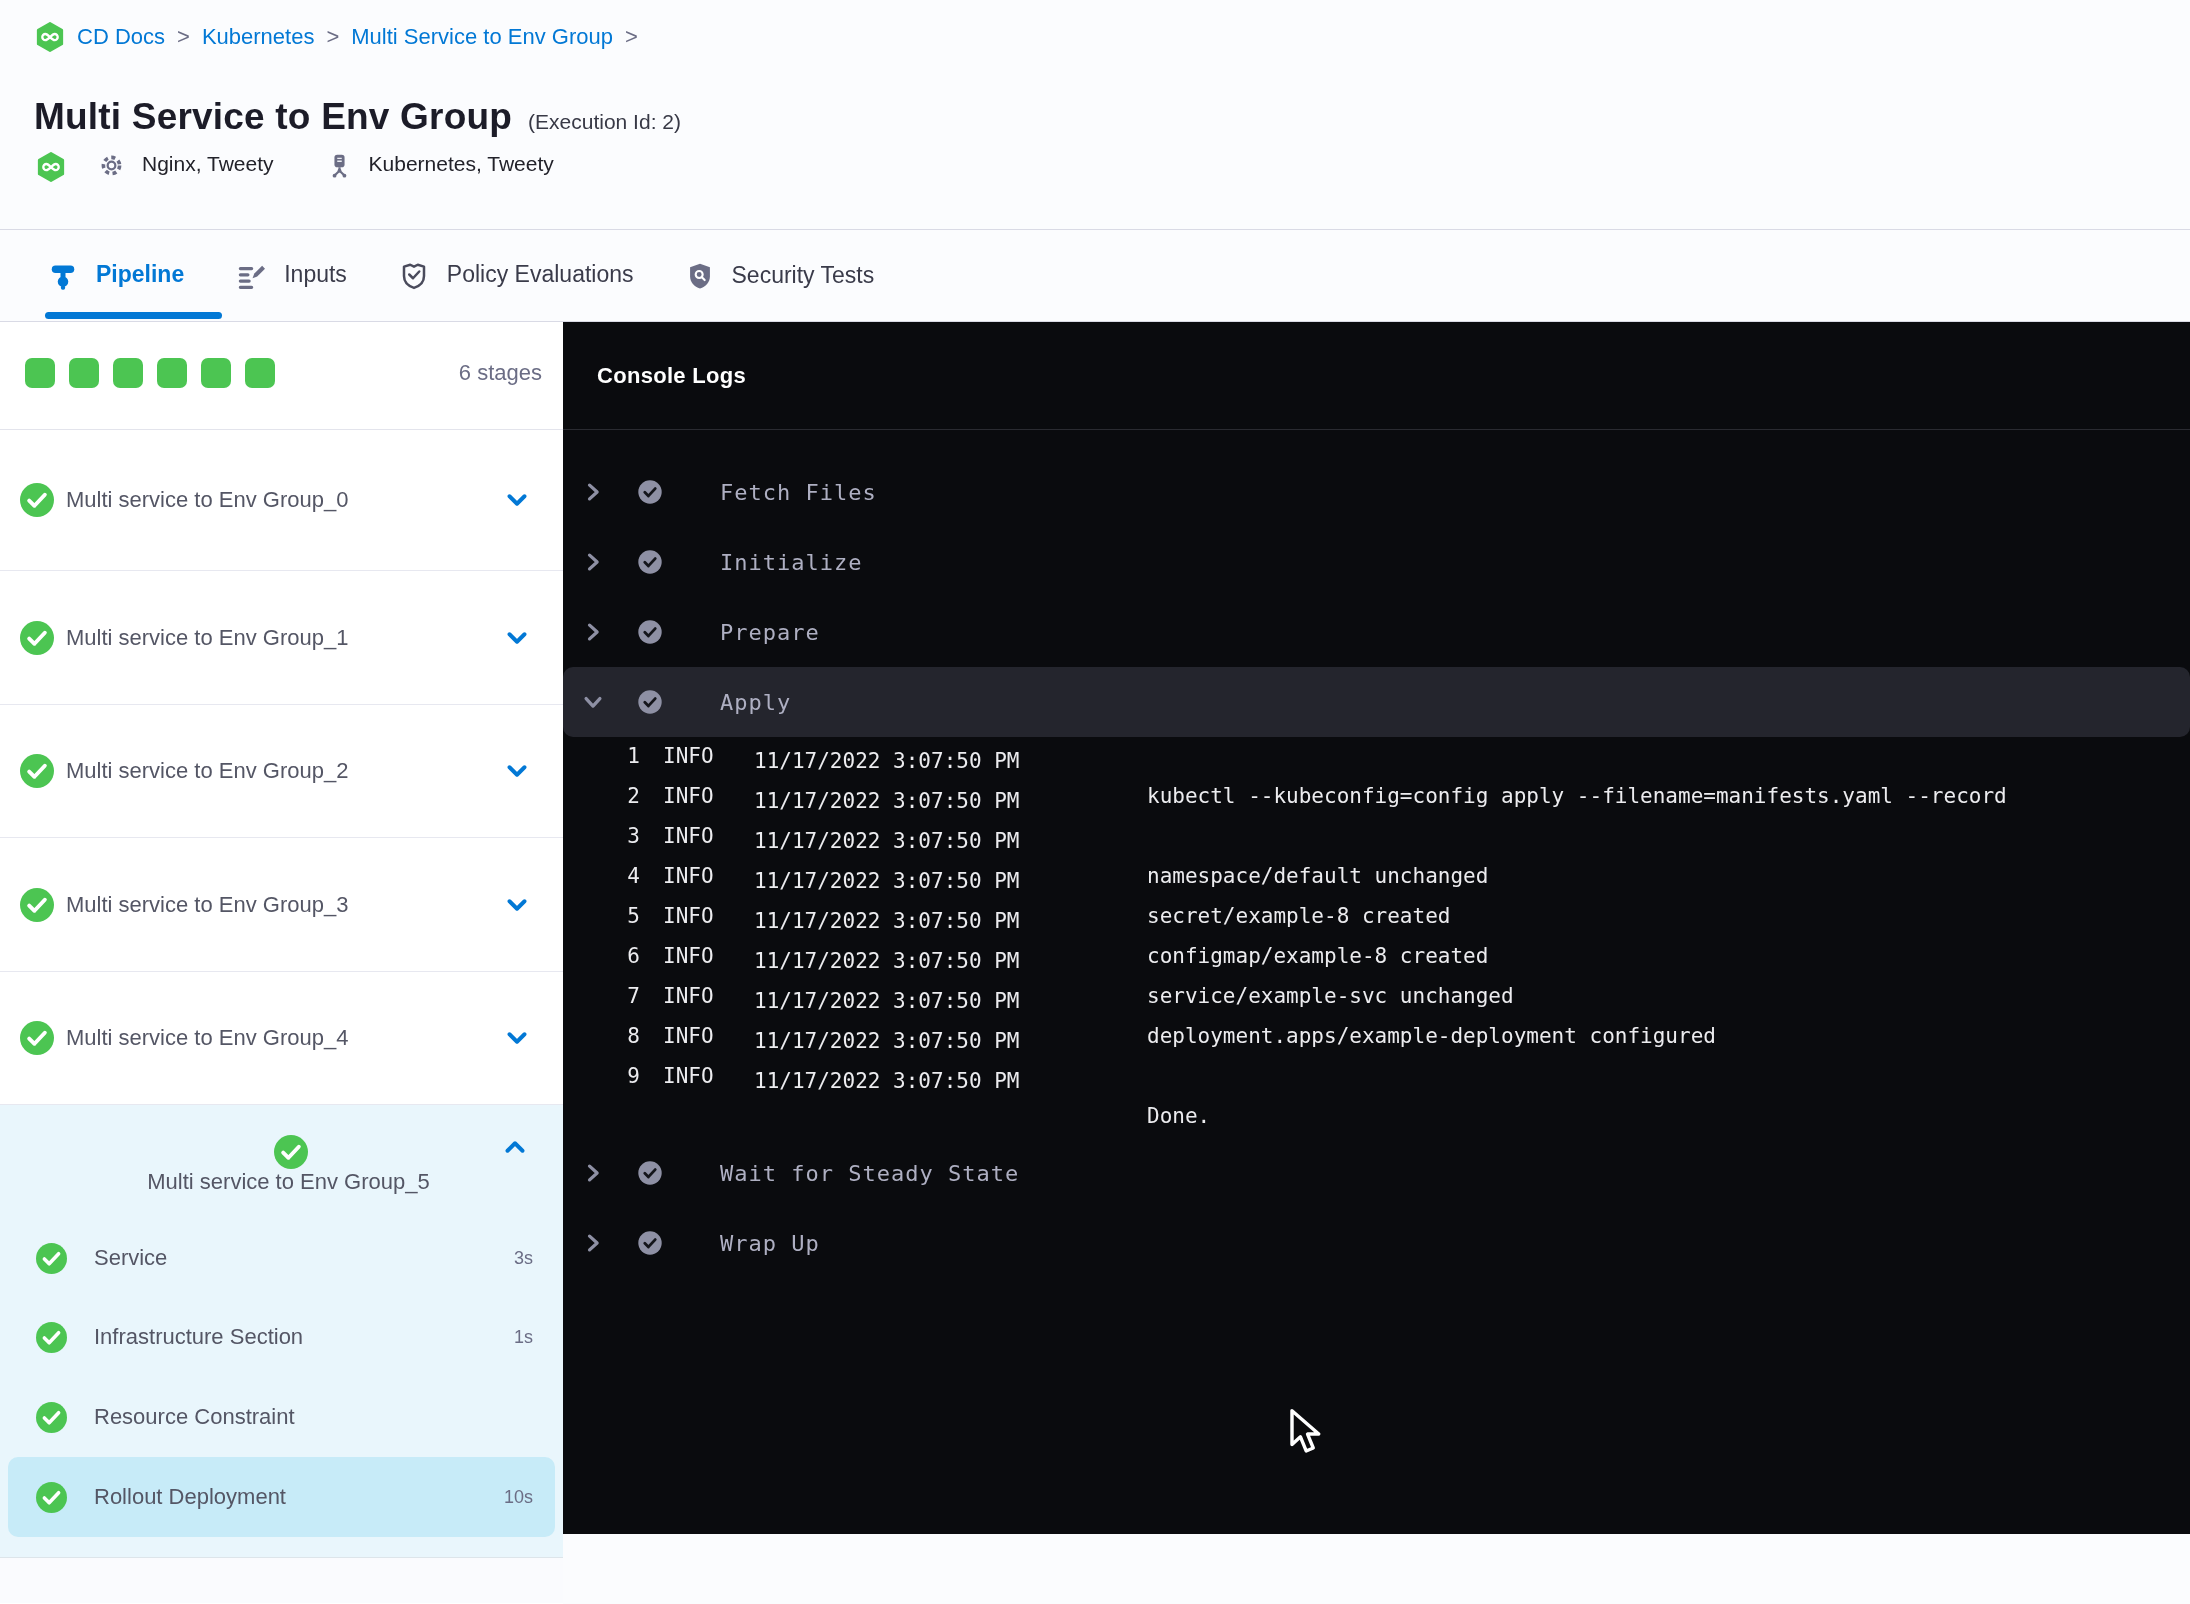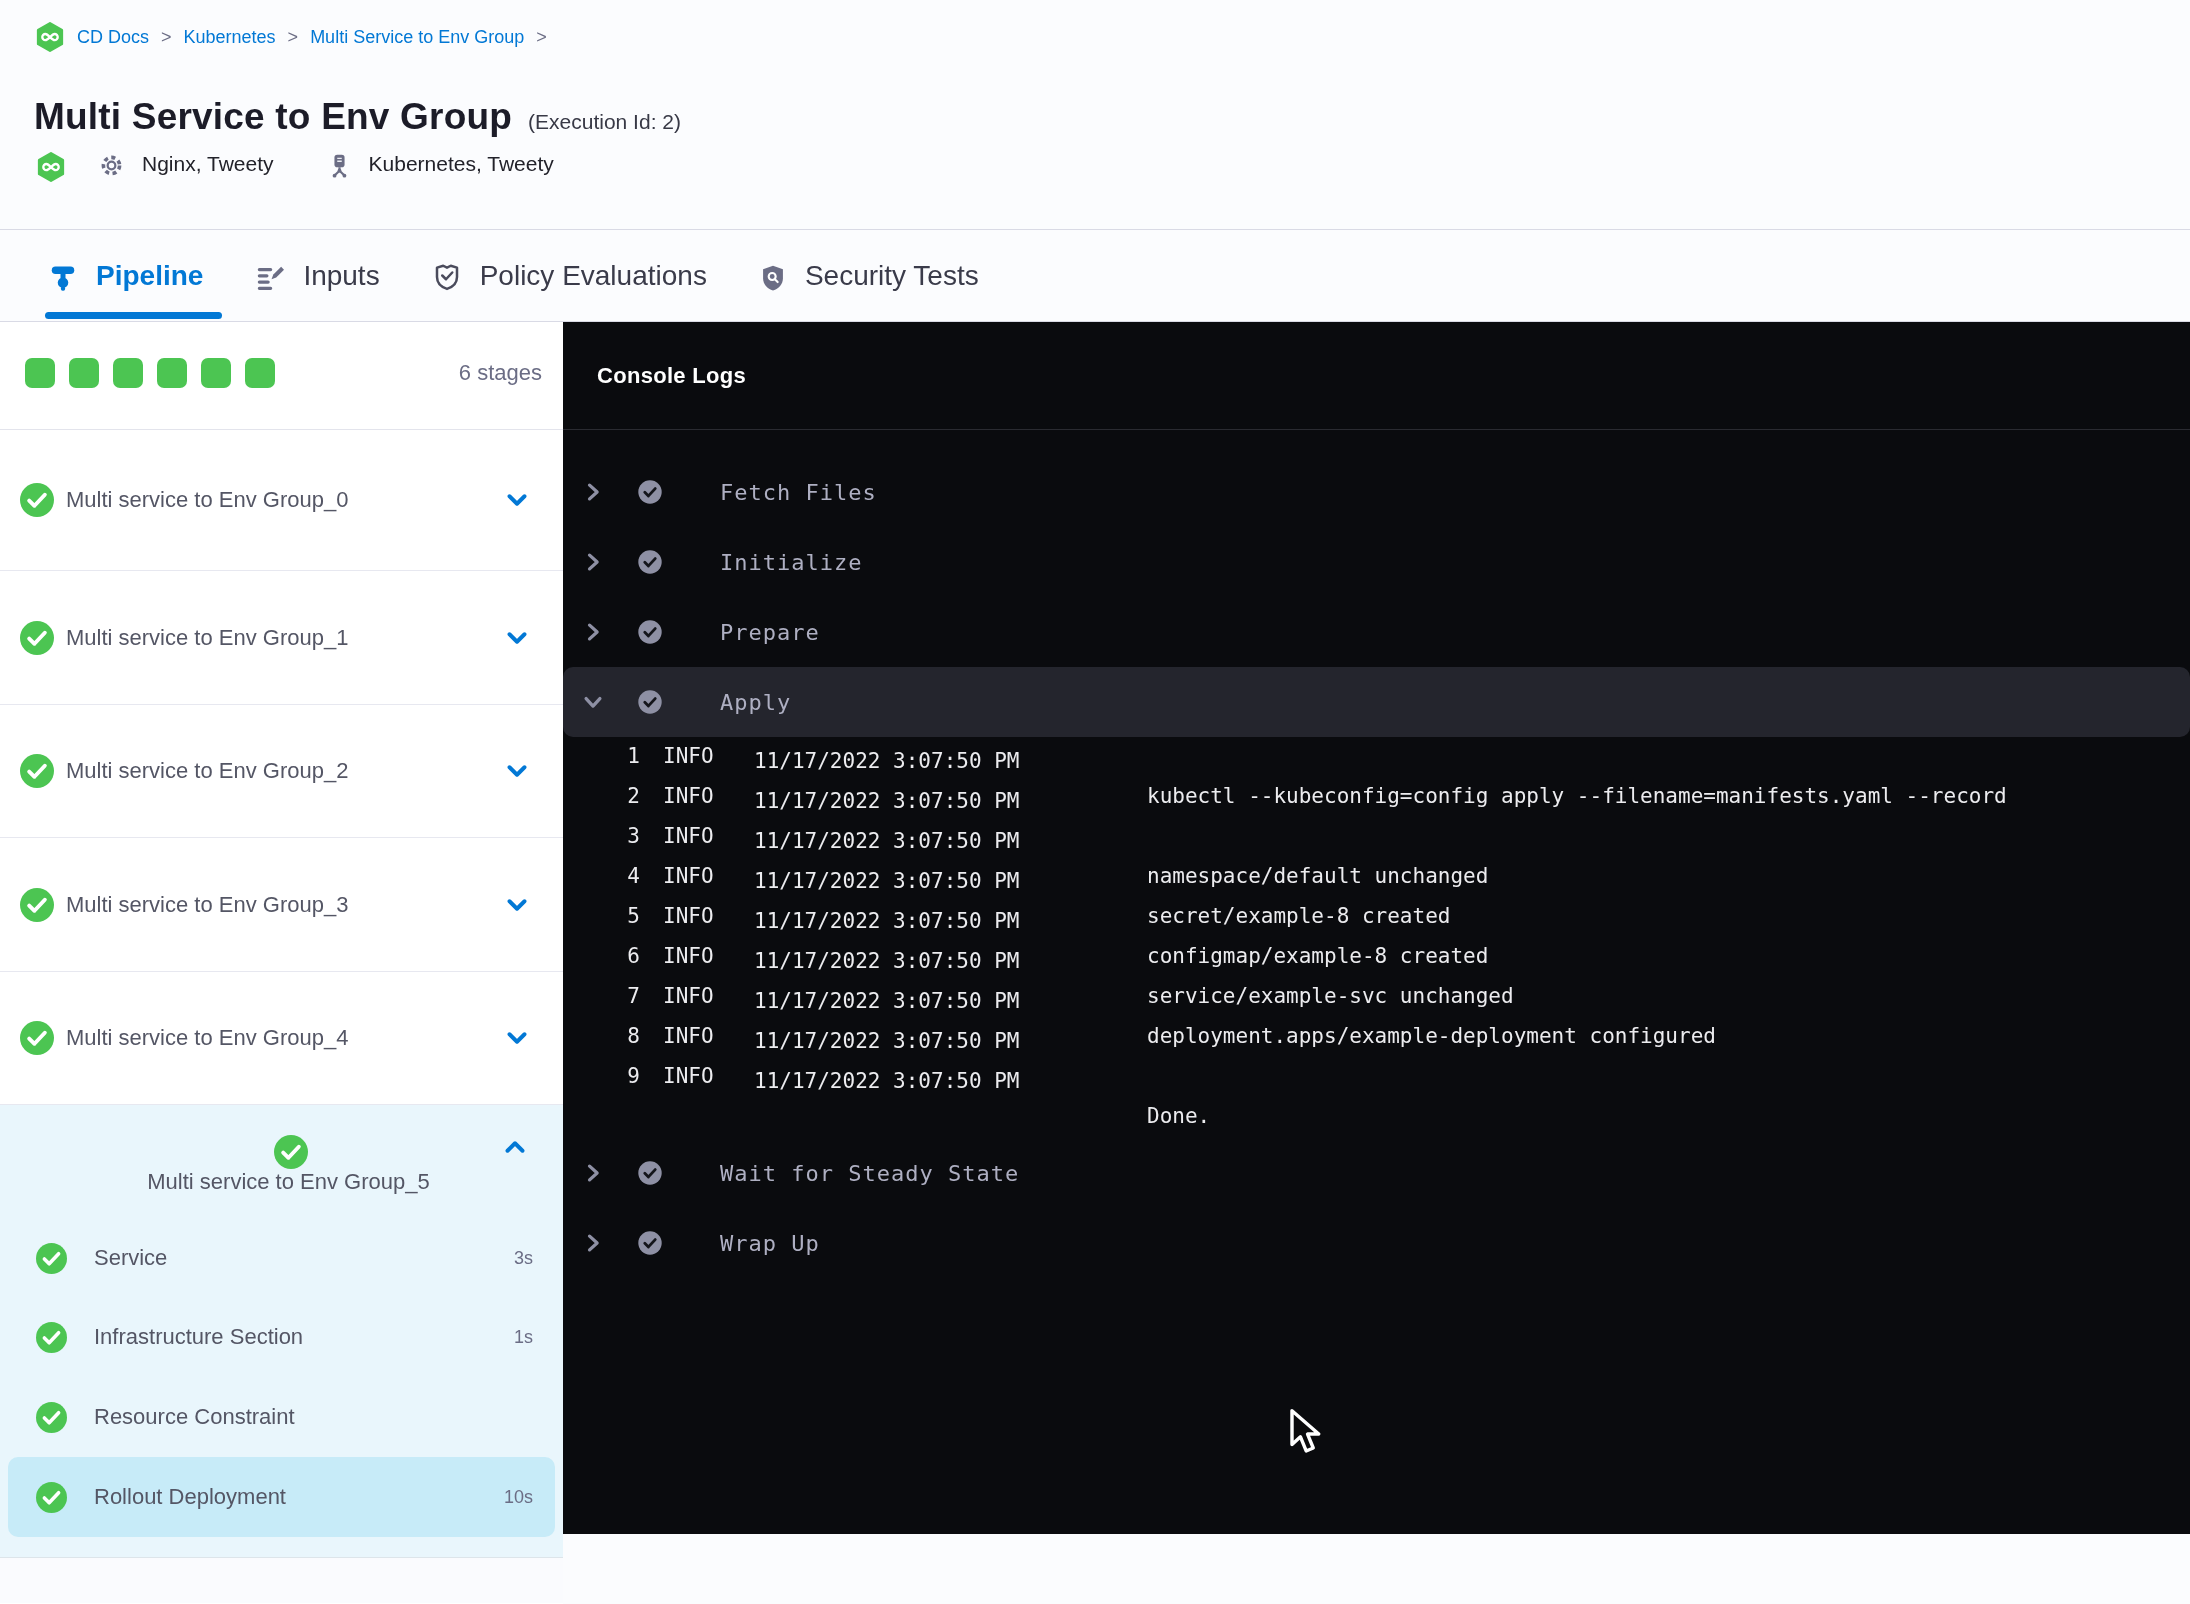--- a/index.html
+++ b/index.html
@@ -12,35 +12,35 @@
   }
   *{box-sizing:border-box;margin:0;padding:0;}
   html,body{width:2190px;height:1604px;overflow:hidden;background:#fff;
     font-family:"Liberation Sans",sans-serif;}
   .screen{position:relative;width:2190px;height:1604px;background:#FBFCFE;overflow:hidden;}
 
   
   .header{position:absolute;left:0;top:0;width:2190px;height:230px;background:#FBFCFE;
     border-bottom:1px solid #D9DAE5;}
   .breadcrumb{position:absolute;left:35px;top:22px;display:flex;align-items:center;gap:12px;
-    font-size:18px;color:var(--accent-blue);font-weight:500;}
+    font-size:22px;color:var(--accent-blue);font-weight:500;}
   .breadcrumb .crumb{color:var(--accent-blue);cursor:pointer;}
   .breadcrumb .sep{color:#6B6D85;font-weight:400;}
   .logo-hex{width:30px;height:30px;display:inline-block;}
   .title-row{position:absolute;left:34px;top:82px;display:flex;align-items:baseline;gap:16px;}
   .page-title{font-size:37px;font-weight:700;color:#1C1C28;letter-spacing:.2px;}
   .exec-id{font-size:21px;color:#383946;margin-top:28px;}
   .tags-row{position:absolute;left:36px;top:152px;height:40px;display:flex;align-items:flex-start;}
   .tag-icon{display:inline-block;}
   .tag-text{font-size:21px;color:#22222A;}
 
   
   .tabbar{position:absolute;left:0;top:230px;width:2190px;height:92px;background:#FBFCFE;
     border-bottom:1px solid #D9DAE5;display:flex;align-items:center;padding-left:48px;gap:52px;}
-  .tab{display:flex;align-items:flex-end;gap:18px;font-size:28px;font-weight:500;color:#3A3B4A;cursor:pointer;}
+  .tab{display:flex;align-items:flex-start;gap:18px;font-size:23px;font-weight:500;color:#3A3B4A;cursor:pointer;}
   .tab.active{color:var(--accent-blue);font-weight:700;}
   .tab-underline{position:absolute;left:45px;top:82px;width:177px;height:7px;border-radius:4px;
     background:var(--accent-blue);}
 
   
   .main{position:absolute;left:0;top:322px;width:2190px;height:1282px;}
   .sidebar{position:absolute;left:0;top:0;width:563px;height:1282px;background:#FFFFFF;}
   .console{position:absolute;left:563px;top:0;width:1627px;height:1212px;background:var(--console-bg);}
 
   

